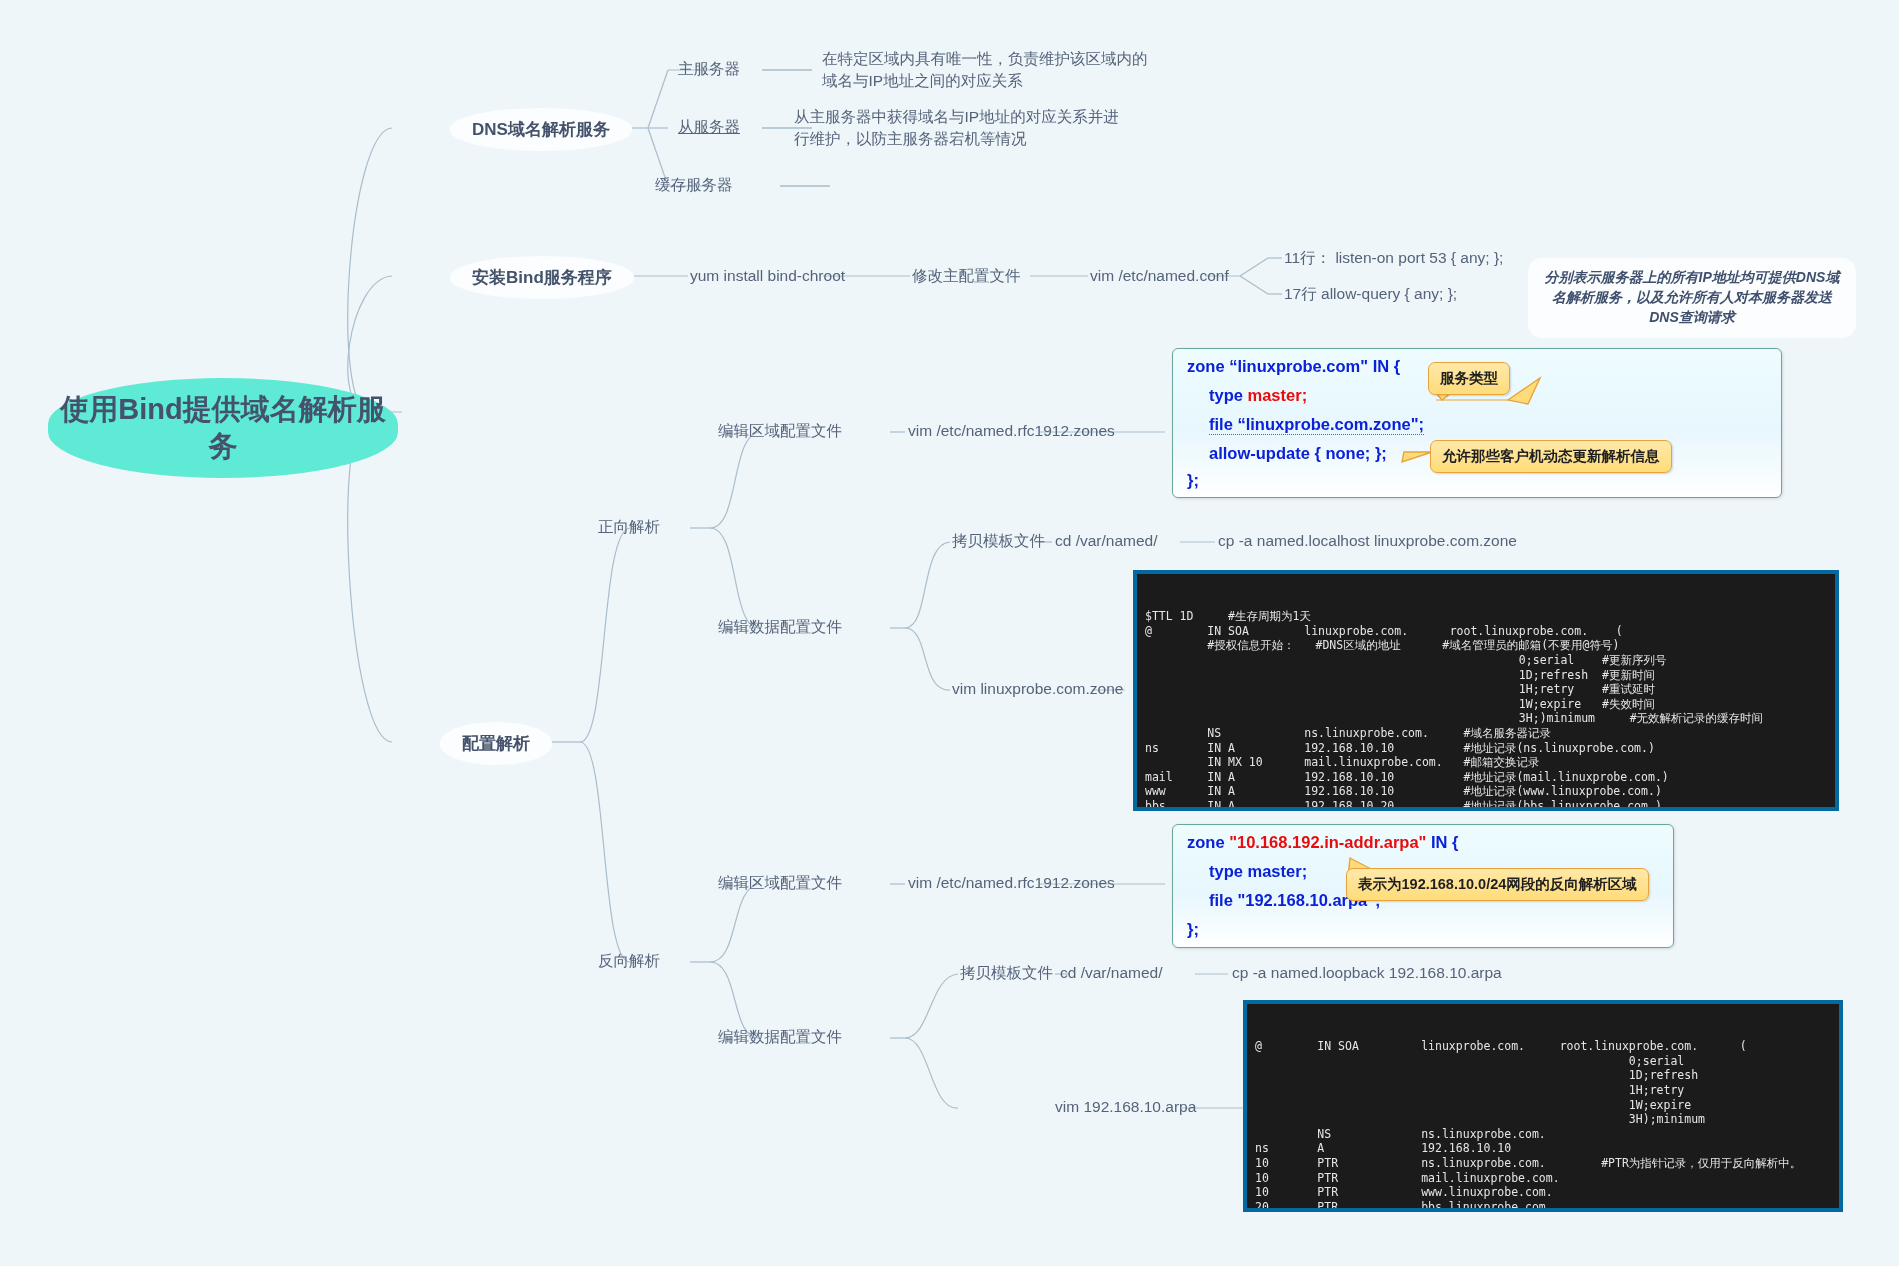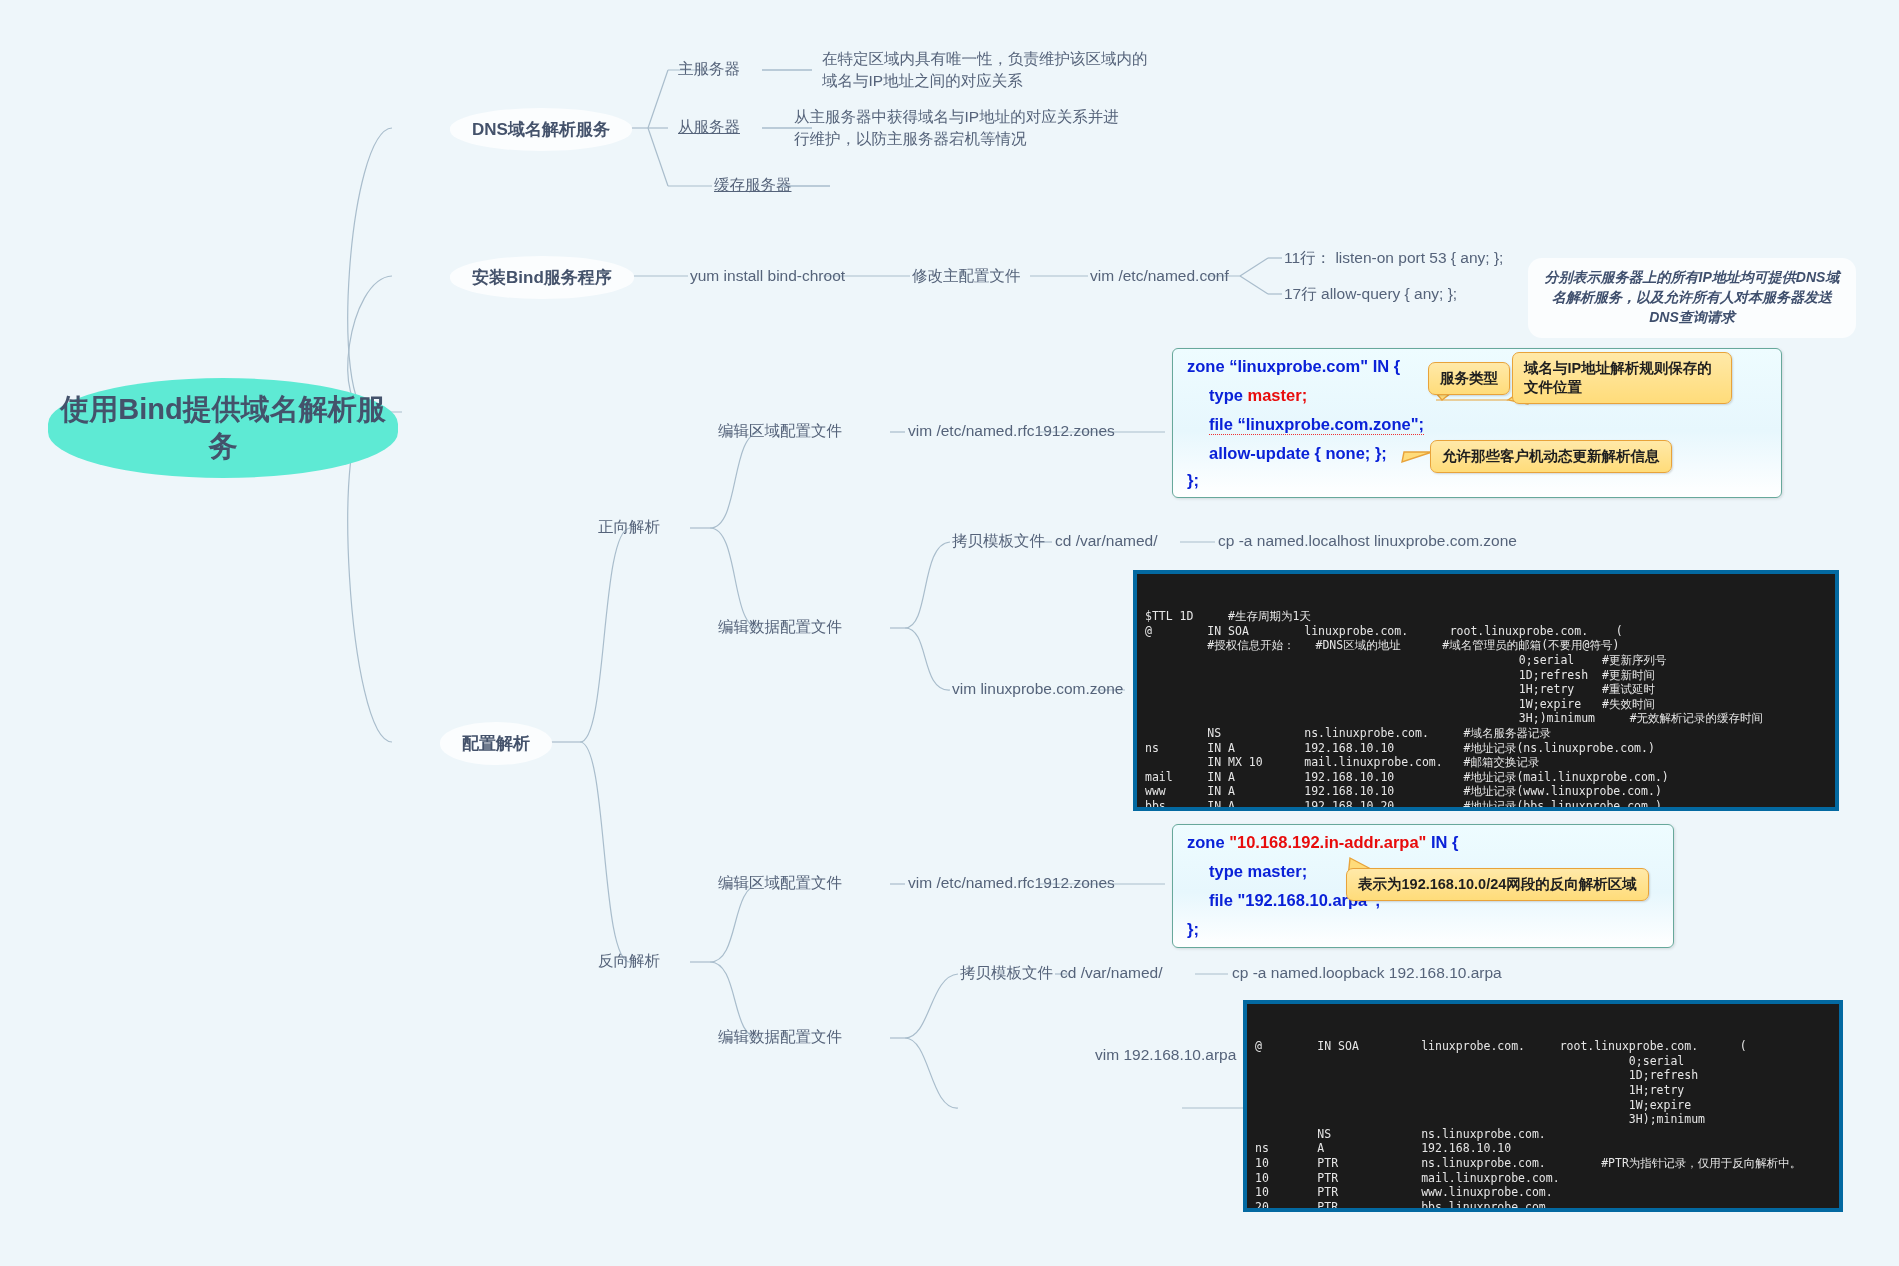--- a/index.html
+++ b/index.html
@@ -162,21 +162,21 @@
   </div>
 
   <div class="node lbl" style="left:678px;top:116px;text-decoration:underline;">
     <span>从服务器</span>
   </div>
   <div class="node lbl multi" style="left:794px;top:106px;width:380px;">
     <span style="white-space:pre-line;">从主服务器中获得域名与IP地址的对应关系并进
 行维护，以防主服务器宕机等情况</span>
   </div>
 
-  <div class="node lbl" style="left:714px;top:174px;text-decoration:underline;">
+  <div class="node lbl" style="left:655px;top:174px;">
     <span>缓存服务器</span>
   </div>
 
   <div class="node pill" style="left:450px;top:256px;">
     <span>安装Bind服务程序</span>
   </div>
   <div class="node lbl" style="left:690px;top:265px;">
     <span>yum install bind-chroot</span>
   </div>
   <div class="node lbl" style="left:912px;top:265px;">
@@ -239,21 +239,21 @@
   </div>
   <div class="node lbl" style="left:960px;top:962px;">
     <span>拷贝模板文件</span>
   </div>
   <div class="node lbl" style="left:1060px;top:962px;">
     <span>cd /var/named/</span>
   </div>
   <div class="node lbl" style="left:1232px;top:962px;">
     <span>cp -a named.loopback 192.168.10.arpa</span>
   </div>
-  <div class="node lbl" style="left:1055px;top:1044px;margin-left:40px;">
+  <div class="node lbl" style="left:1055px;top:1096px;">
     <span>vim 192.168.10.arpa</span>
   </div>
 
   <div class="zonebox" style="left:1172px;top:348px;width:608px;height:148px;">
     <div class="zline" style="position:absolute;left:14px;top:8px;">
       <span>zone “linuxprobe.com" IN {</span>
     </div>
     <div class="zline" style="position:absolute;left:36px;top:37px;">
       type <span class="red">master;</span>
     </div>
@@ -274,23 +274,20 @@
       <polygon points="1508,400 1540,378 1528,404"></polygon>
       <polygon points="1404,452 1432,452 1402,462"></polygon>
     </g>
     <g stroke="#e8a33a" stroke-width="1.2" fill="none">
       <path d="M1436,400 L 1508,400"></path>
     </g>
   </svg>
   <div class="callout" style="left:1428px;top:362px;">
     <span>服务类型</span>
   </div>
-  <div class="callout" style="left:1512px;top:352px;width:196px;">
-    <span>域名与IP地址解析规则保存的文件位置</span>
-  </div>
   <div class="callout" style="left:1430px;top:440px;">
     <span>允许那些客户机动态更新解析信息</span>
   </div>
 
   <div class="zonebox" style="left:1172px;top:824px;width:500px;height:122px;">
     <div class="zline" style="position:absolute;left:14px;top:8px;">
       zone <span class="red">"10.168.192.in-addr.arpa"</span> IN {
     </div>
     <div class="zline" style="position:absolute;left:36px;top:37px;">
       <span>type master;</span>

